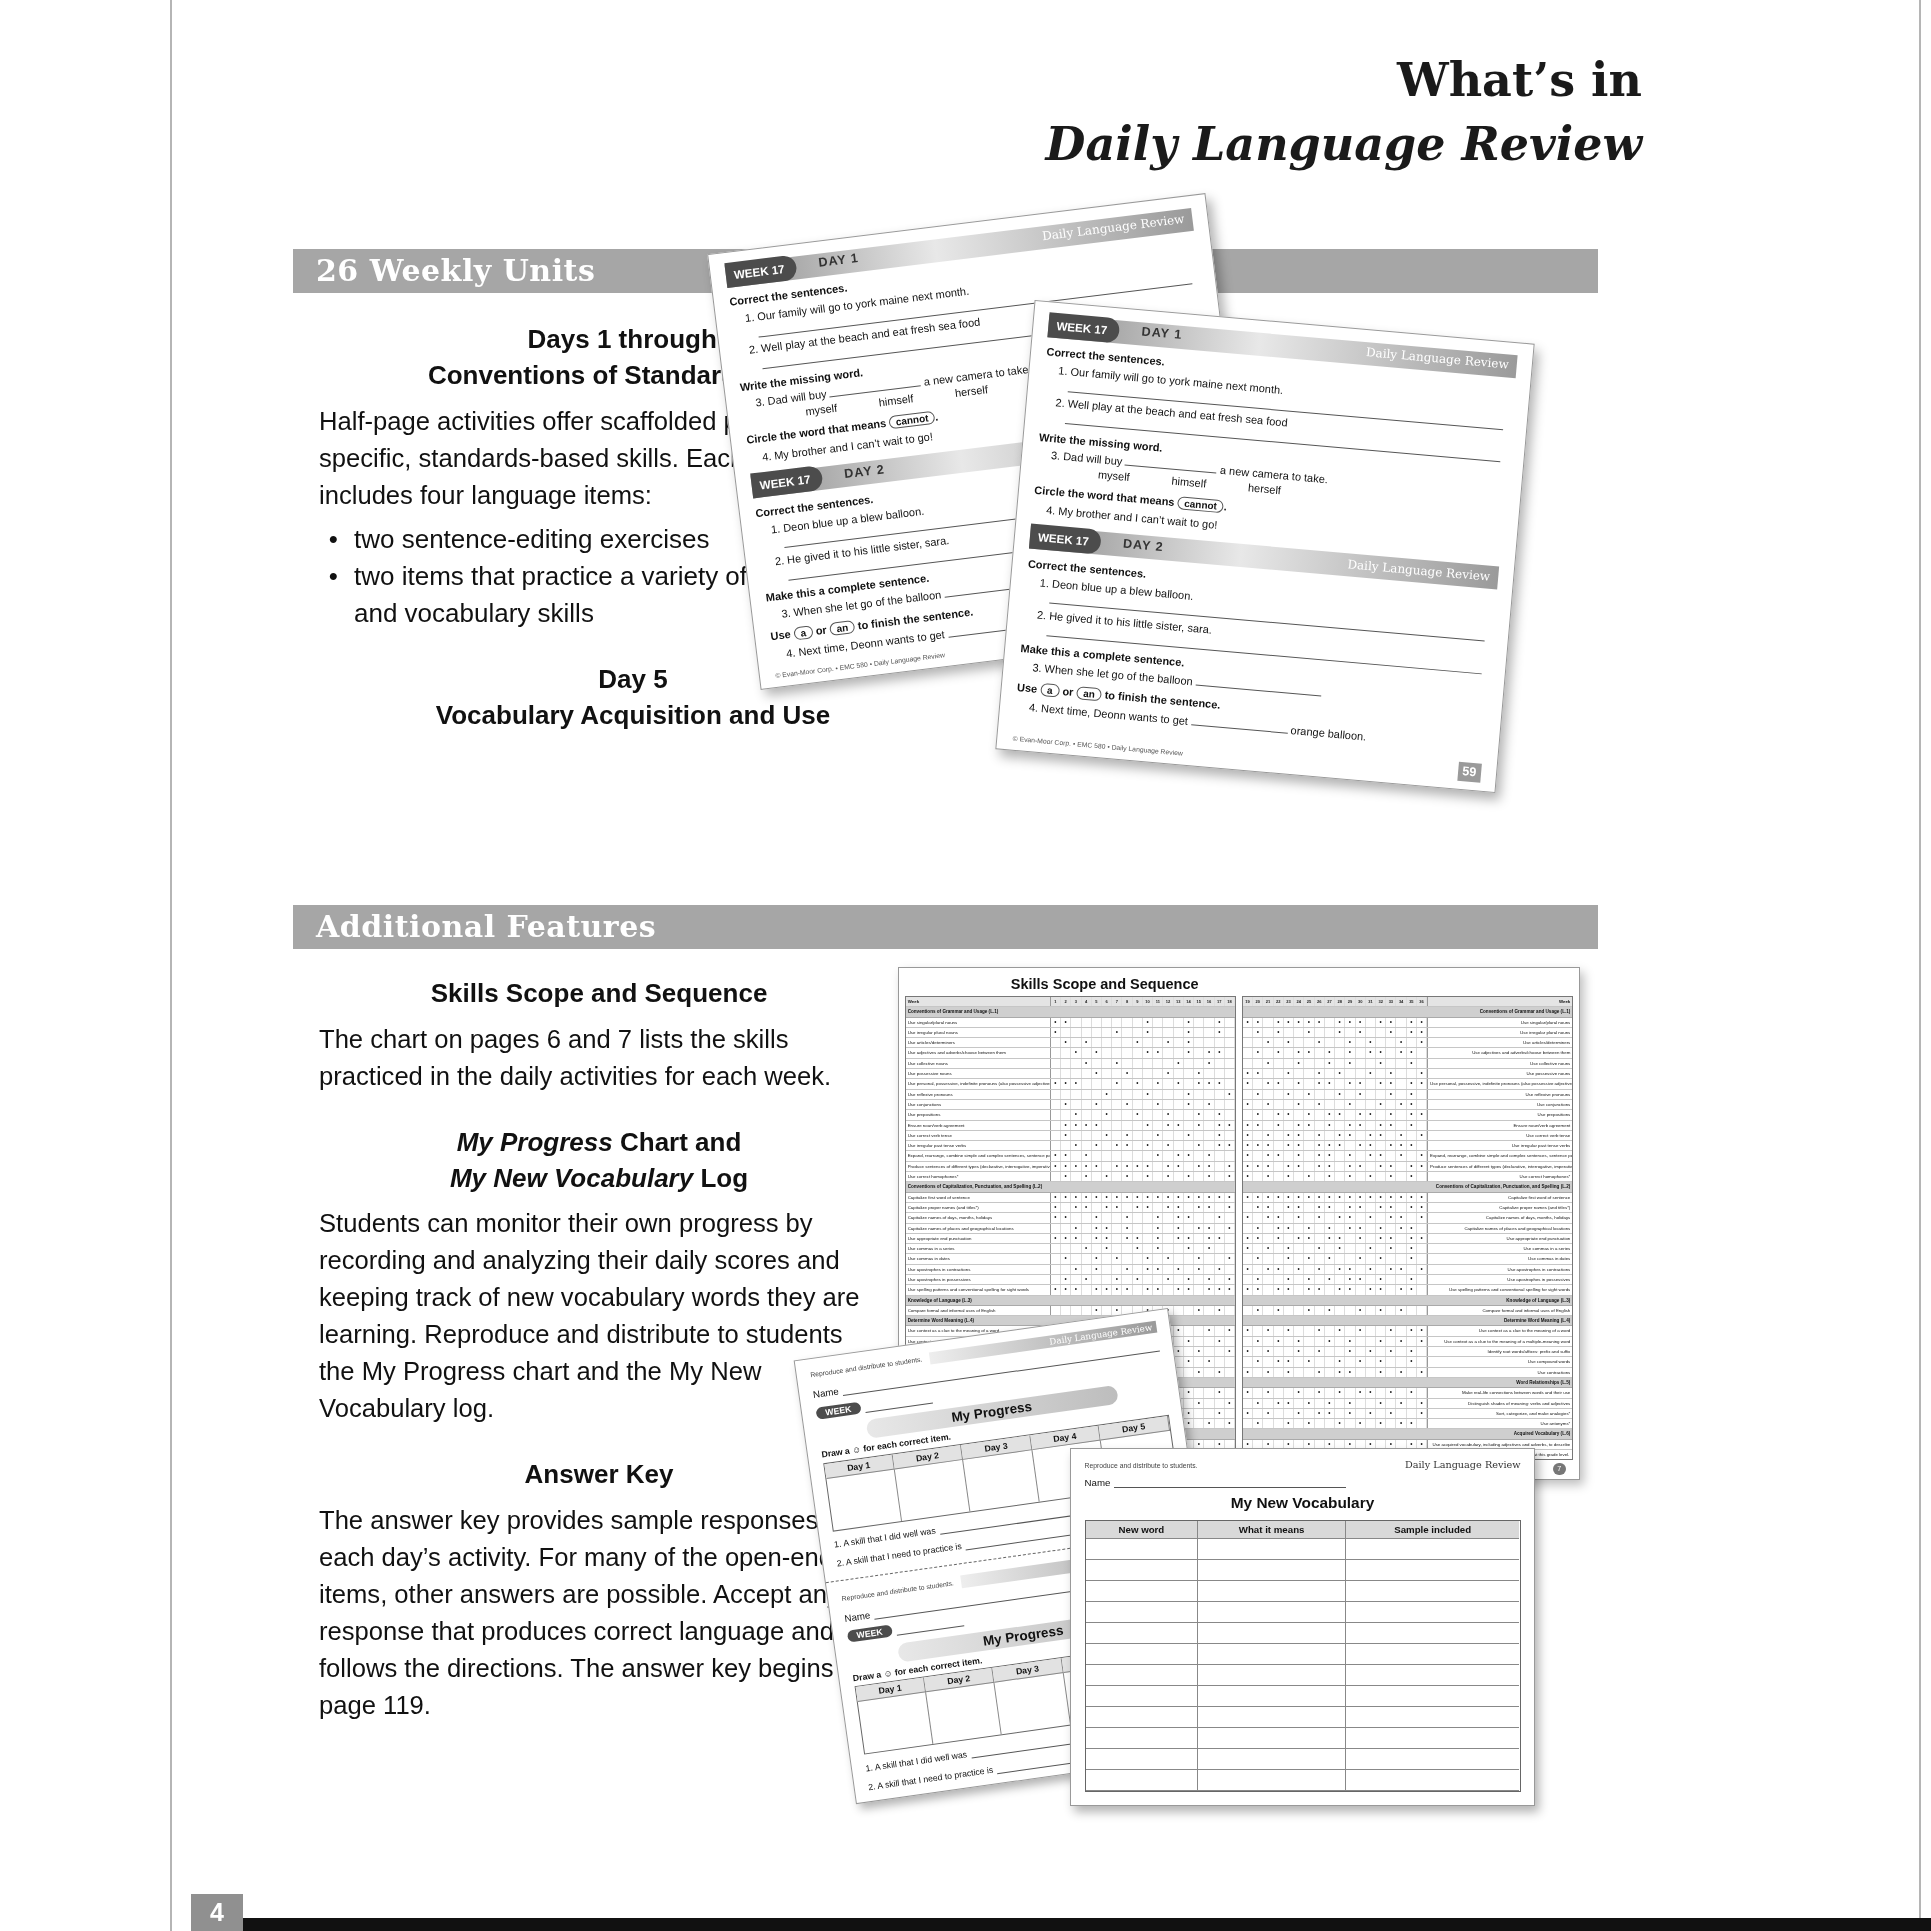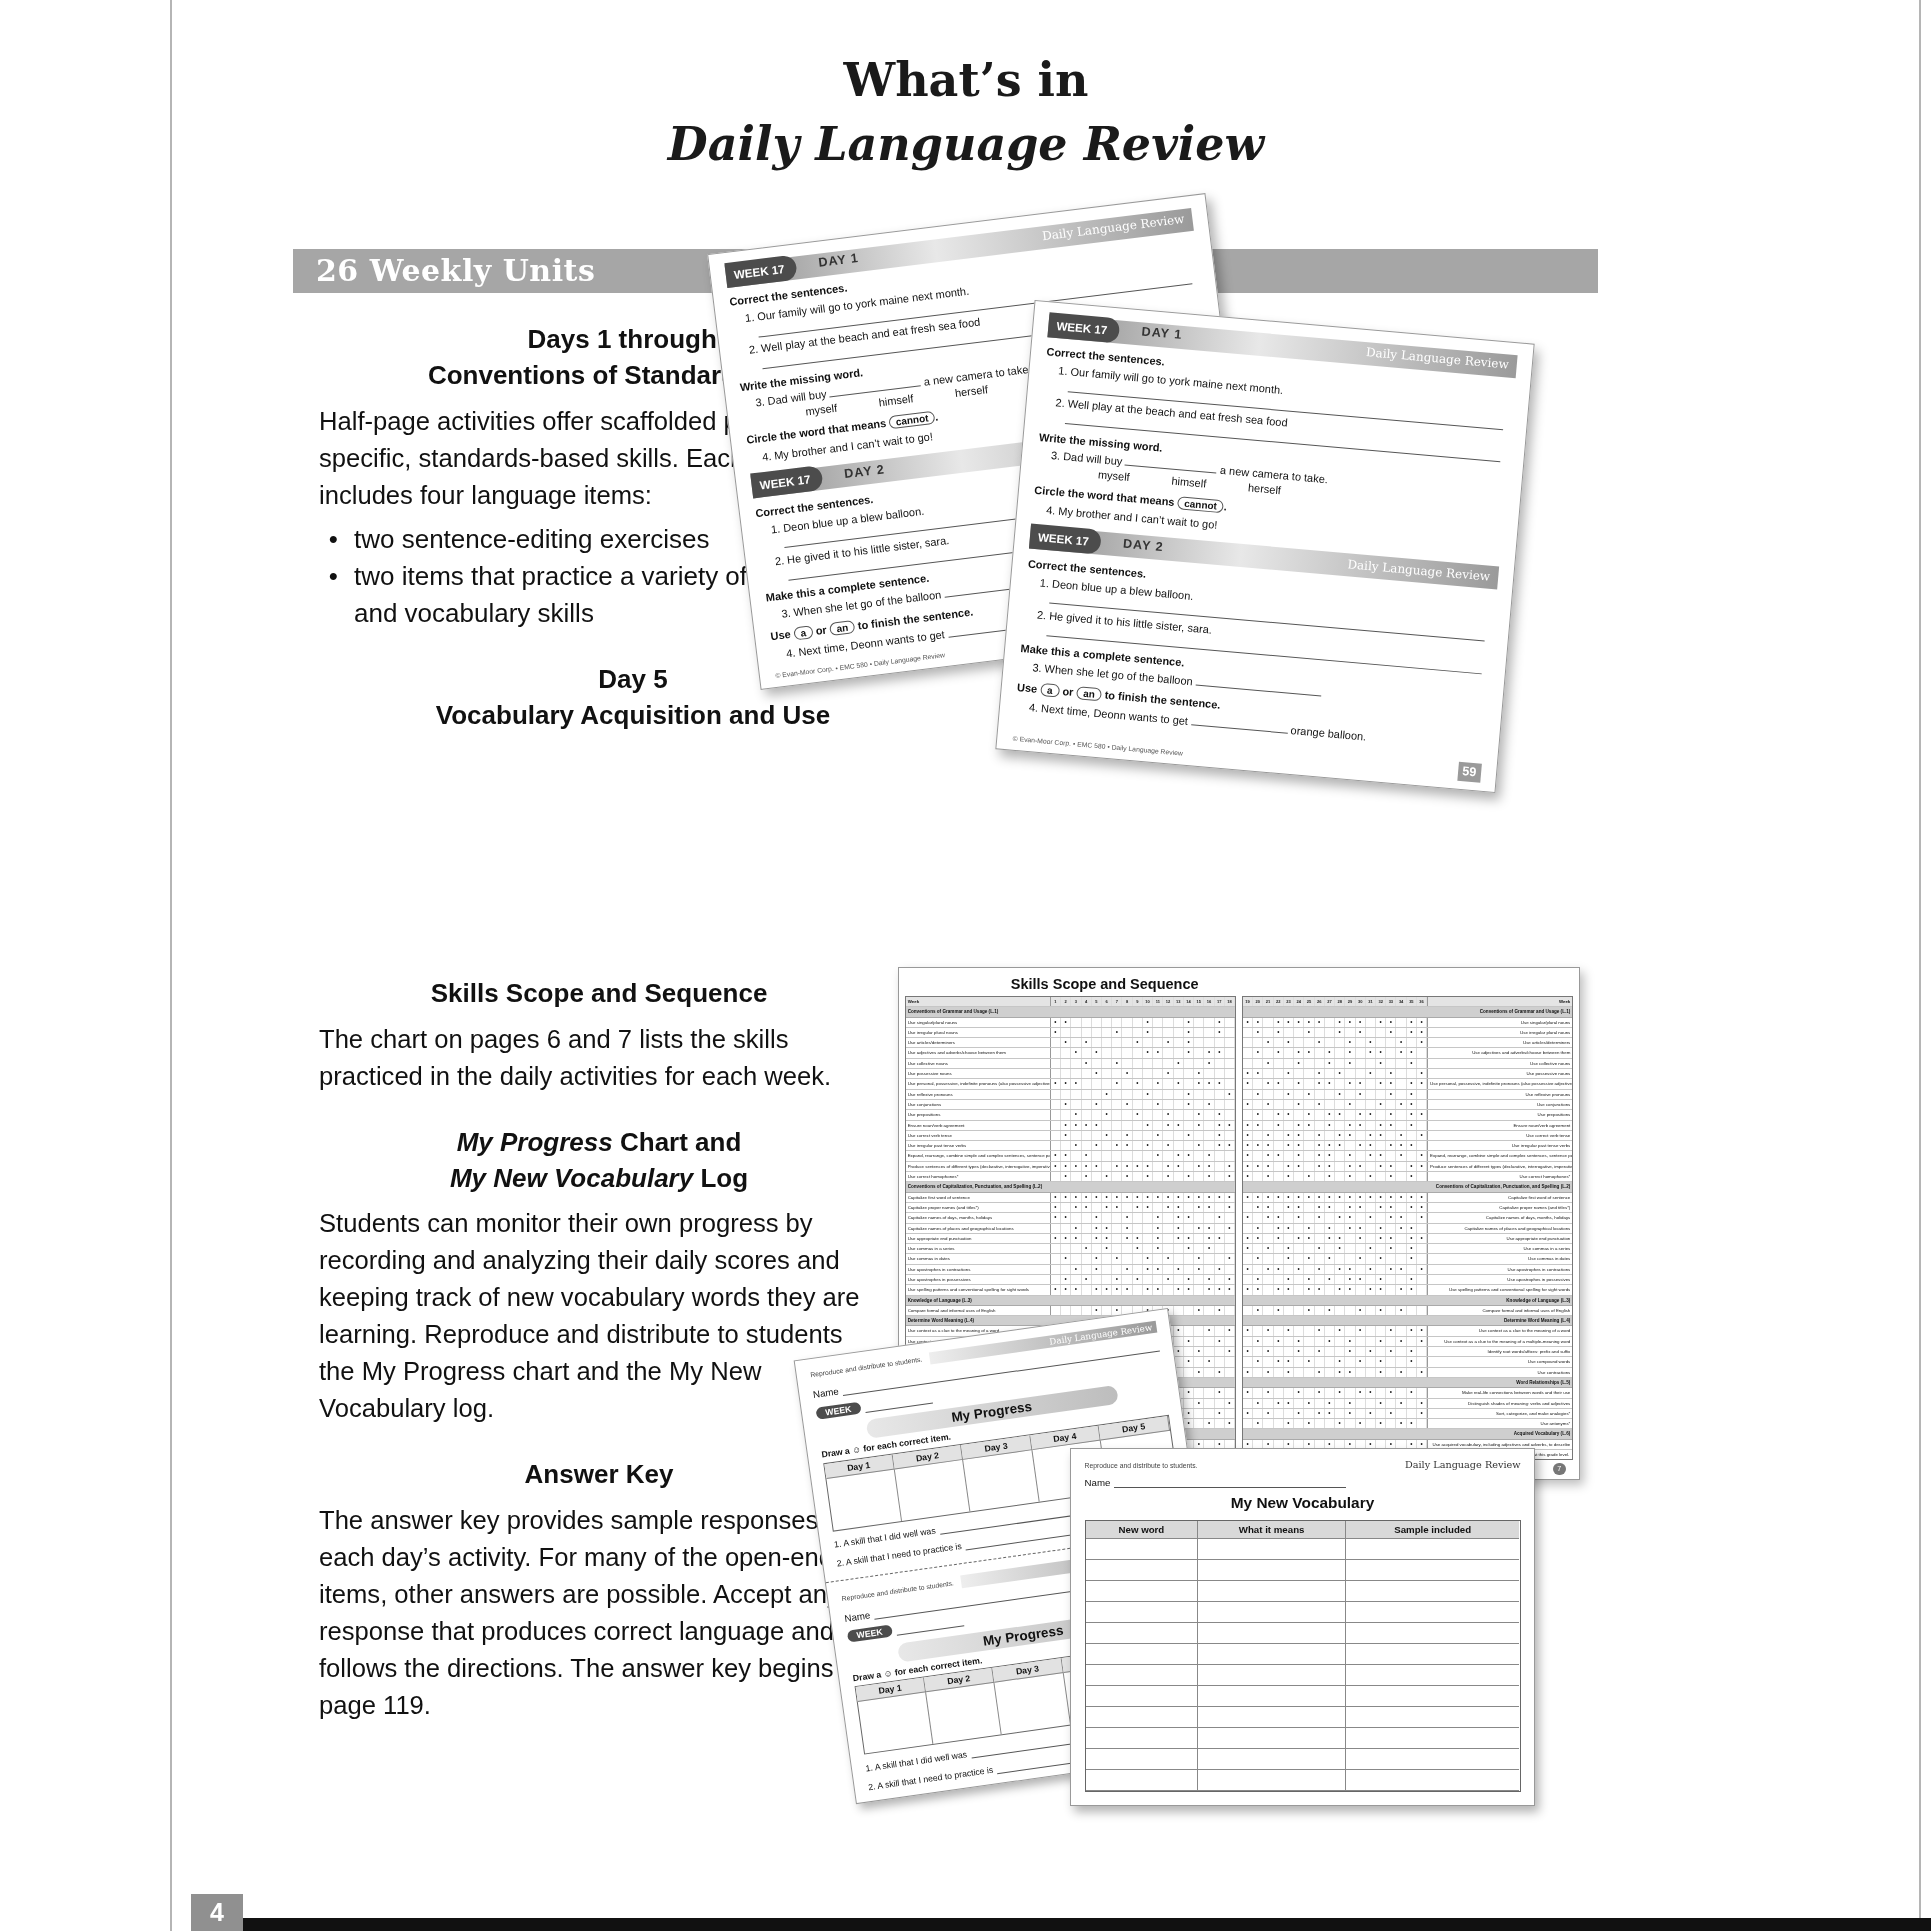--- a/index.html
+++ b/index.html
@@ -3,21 +3,21 @@
 <meta charset="utf-8">
 <style>
   html,body{margin:0;padding:0;background:#fff;}
   .page{position:relative;width:1931px;height:1931px;background:#fff;overflow:hidden;
         font-family:"Liberation Sans",sans-serif;color:#111;}
   .edge{position:absolute;top:0;bottom:0;width:1.9px;background:#b5b5b5;}
   .edge-left{left:170px;}
   .edge-right{left:1919px;}
 
   
-  .title-wrap{position:absolute;left:290px;width:1352px;top:53px;text-align:center;}
+  .title-wrap{position:absolute;left:290px;width:1352px;top:53px;text-align:right;}
   .title1{font-family:"DejaVu Serif",serif;font-weight:bold;font-size:46px;color:#1a1a1a;}
   .title2{font-family:"DejaVu Serif",serif;font-weight:bold;font-style:italic;font-size:46px;margin-top:9.7px;color:#1a1a1a;}
 
   
   .banner{position:absolute;left:293px;width:1305px;height:44px;background:#a6a6a6;color:#fff;
           font-family:"DejaVu Serif",serif;font-weight:bold;font-size:30px;line-height:44px;
           padding-left:23px;box-sizing:border-box;letter-spacing:0.5px;}
   .banner1{top:249px;}
   .banner2{top:905px;}
 
@@ -229,20 +229,21 @@
       <div class="ws-label">Make this a complete sentence.</div>
       <div class="ws-item">3. When she let go of the balloon <span class="ws-blank" style="width: 126px;"></span></div>
       <div class="ws-label">Use <span class="ws-wordbox">a</span> or <span class="ws-wordbox">an</span> to finish the sentence.</div>
       <div class="ws-item">4. Next time, Deonn wants to get <span class="ws-blank" style="width: 97px;"></span> orange balloon.</div>
       <div class="ws-footer">
         <span class="ws-copy">© Evan-Moor Corp. • EMC 580 • Daily Language Review</span>
         <span class="ws-pagenum">59</span>
       </div>
     </div>
 
+  <div class="banner banner2">Additional Features</div>
 
   <div class="textcol tc2">
     <div class="h">Skills Scope and Sequence</div>
     <p class="para">The chart on pages 6 and 7 lists the skills practiced in the daily activities for each week.</p>
     <div class="h mt"><span class="it">My Progress</span><span> Chart and</span></div>
     <div class="h"><span class="it">My New Vocabulary</span><span> Log</span></div>
     <p class="para">Students can monitor their own progress by recording and analyzing their daily scores and keeping track of new vocabulary words they are learning. Reproduce and distribute to students the My Progress chart and the My New Vocabulary log.</p>
     <div class="h mt">Answer Key</div>
     <p class="para">The answer key provides sample responses for each day’s activity. For many of the open-ended items, other answers are possible. Accept any response that produces correct language and follows the directions. The answer key begins on page 119.</p>
   </div>

